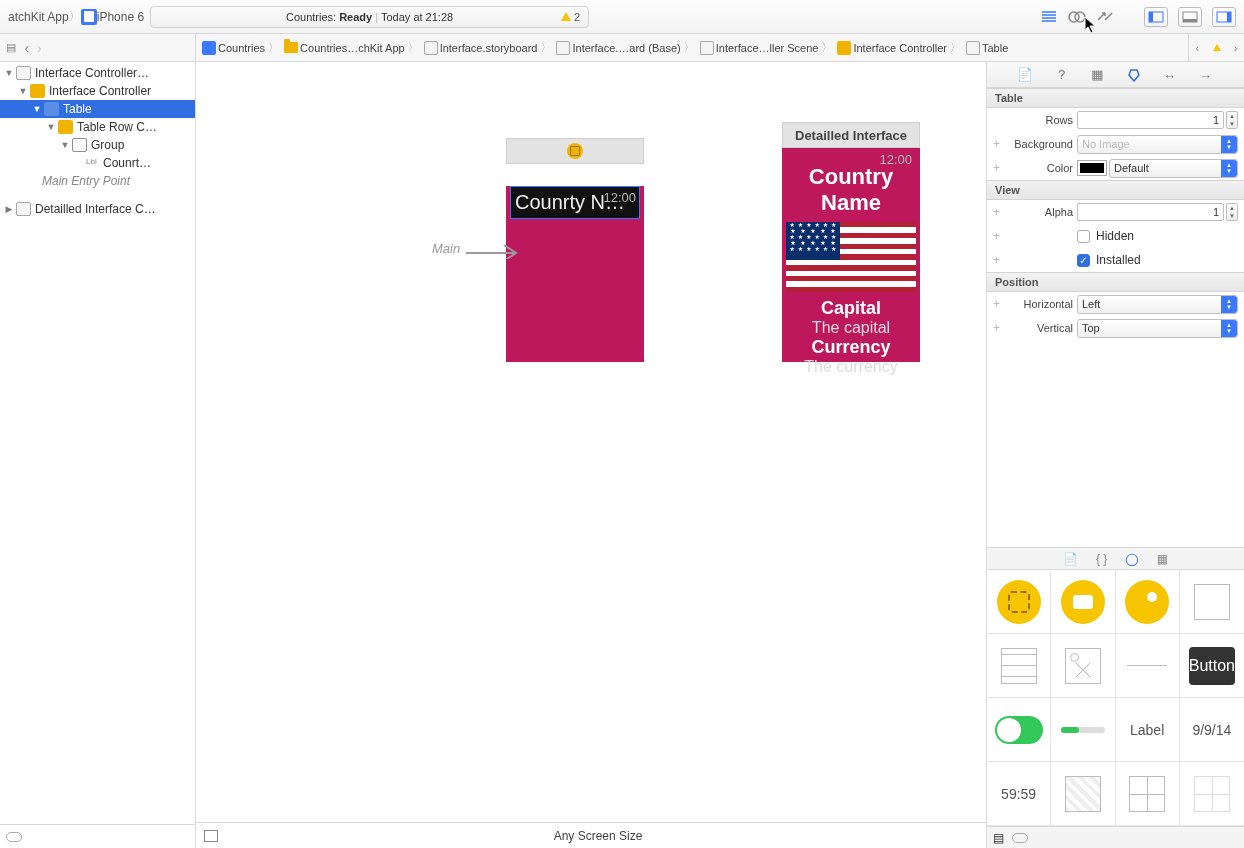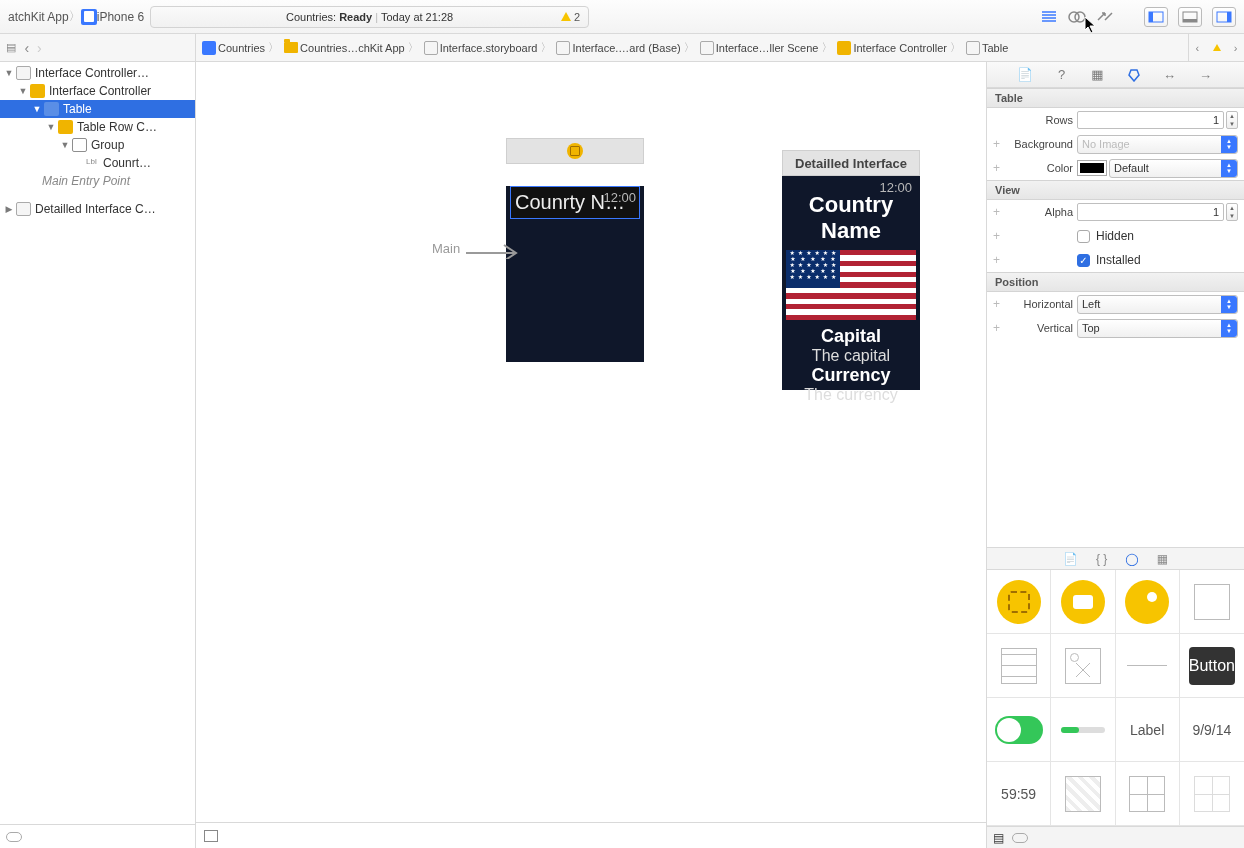--- a/index.html
+++ b/index.html
@@ -44,35 +44,35 @@
   .canvas { flex:1; position:relative; background:#fff; display:flex; flex-direction:column;}
   .canvas-body { flex:1; position:relative; overflow:hidden;}
   .canvas-bottom { height:26px; border-top:1px solid #d9d9d9; display:flex; align-items:center; padding:0 8px; color:#444; font-size:12px;}
   .canvas-bottom .mid{flex:1;text-align:center;}
   .sq-icon{width:14px;height:12px;border:1.5px solid #888;}
 
   .watch-scene { position:absolute; background:#fff; }
   .ws-header { height:26px; background:#e3e3e3; border:1px solid #cfcfcf; display:flex; align-items:center; justify-content:center; font-weight:600; color:#444; font-size:13px; position:relative;}
   .ws-header .circle { width:16px;height:16px;border-radius:50%;background:#f0b400;display:flex;align-items:center;justify-content:center;}
   .ws-header .circle::after{content:'';width:8px;height:8px;border:1.5px solid #a06f00;border-radius:1px;}
-  .ws-body { background:#0f172a; color:#fff; position:relative;}
+  .ws-body { background:#be185d; color:#fff; position:relative;}
   .ws-body .time { position:absolute; top:4px; right:8px; color:#b8b8b8; font-size:13px;}
   .ws-body .title { font-size:22px; font-weight:700; padding:4px 6px;}
   .ws-body .h2 { font-size:18px; font-weight:700; text-align:center;}
   .ws-body .txt { font-size:16px; text-align:center; color:#ddd;}
   .flag { width:130px; height:70px; background:#fff; position:relative; overflow:hidden; margin:2px auto 6px auto;}
   .stripes { position:absolute; inset:0; display:flex; flex-direction:column;}
   .stripes div{flex:1;background:#b22234;}
   .stripes div:nth-child(even){background:#fff;}
   .canton{position:absolute;top:0;left:0;width:54px;height:38px;background:#0a2d6b;}
   .canton .row{display:flex;justify-content:space-around;padding:0 2px;}
   .canton .row span{color:#fff;font-size:6px;line-height:6px;}
 
   .selected-row { border:1.5px solid #3a78ff; background:#111; margin:22px 4px 0 4px; padding:4px 4px; font-size:20px; color:#eee; white-space:nowrap; overflow:hidden; text-overflow:ellipsis;}
-  .main-arrow{position:absolute; color:#9a9a9a; font-size:13px; display:flex; align-items:center; gap:2px;}
+  .main-arrow{position:absolute; color:#9a9a9a; font-size:13px; display:flex; align-items:center; gap:2px;font-style:italic;}
   .arrow-g { width:60px;height:22px;}
   .arrow-g line,.arrow-g polyline{stroke:#9a9a9a;stroke-width:2;fill:none;}
 
   
   .inspector { width:258px; border-left:1px solid #d9d9d9; background:#f4f4f4; display:flex; flex-direction:column;}
   .insp-tabs { height:26px; border-bottom:1px solid #d9d9d9; background:linear-gradient(#fafafa,#ededed); display:flex; align-items:center; justify-content:center; gap:20px;}
   .insp-tabs .t{width:16px;height:16px;display:flex;align-items:center;justify-content:center;color:#7a7a7a;font-size:13px;}
   .insp-tabs .t.active{color:#2f6fe2;}
   .section-h { background:linear-gradient(#f2f2f2,#e6e6e6); border-top:1px solid #d4d4d4; border-bottom:1px solid #d4d4d4; padding:3px 8px; font-weight:700; color:#555; font-size:11px;}
   .attrs { background:#fff;}
@@ -312,21 +312,21 @@
       </div>
       <div class="main-arrow" style="left:236px;top:175px;">
         <span>Main</span>
           <br>
         <svg class="arrow-g">
             <line x1="2" y1="16" x2="50" y2="16"></line>
             <polyline points="40,8 52,16 40,24"></polyline>
           </svg>
       </div>
 
-      <div class="watch-scene" style="left:586px;top:60px;width:138px;margin-top:28px;">
+      <div class="watch-scene" style="left:586px;top:60px;width:138px;">
         <div class="ws-header">
             <span>Detailled Interface</span>
           </div>
         <div class="ws-body" style="height:214px;padding-top:2px;">
           <span class="time">12:00</span>
           <div class="title" style="text-align:center;padding-top:14px;">Country Name</div>
           <div class="flag">
             <div class="stripes">
                 <div></div>
                 <div></div>
@@ -385,20 +385,21 @@
           </div>
           <div class="h2">Capital</div>
           <div class="txt">The capital</div>
           <div class="h2">Currency</div>
           <div class="txt">The currency</div>
         </div>
       </div>
     </div>
     <div class="canvas-bottom">
       <span class="sq-icon"></span>
+      <span class="mid">Any Screen Size</span>
     </div>
   </div>
 
   <div class="inspector">
     <div class="insp-tabs">
       <span class="t">📄</span>
       <span class="t">?</span>
       <span class="t">▦</span>
       <span class="t active">
         <svg width="14" height="14">

